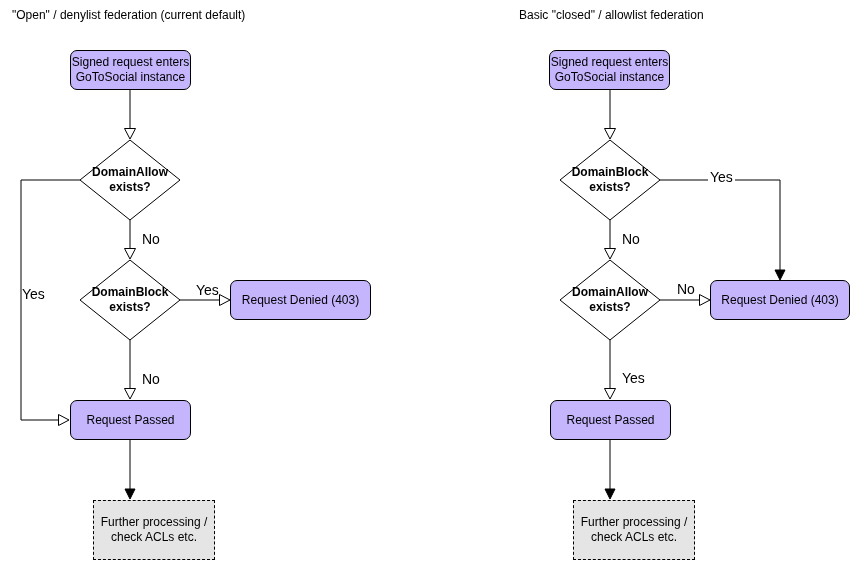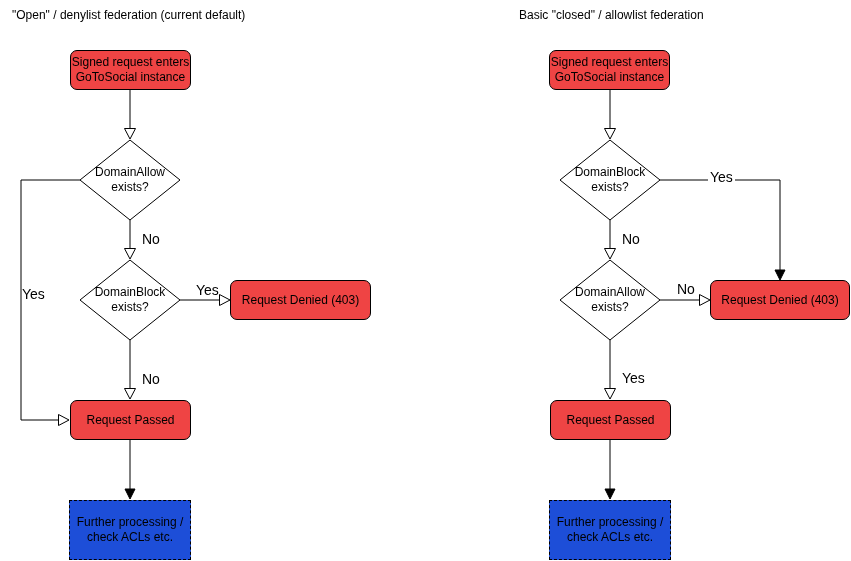--- a/index.html
+++ b/index.html
@@ -24,29 +24,30 @@
     box-sizing: border-box;
     display: flex;
     align-items: center;
     justify-content: center;
     text-align: center;
     font-size: 12px;
     line-height: 15px;
     white-space: pre-line;
   }
   .rect {
-    background: #ef4444;
+    background: #c4b5fd;
     border: 1px solid #000000;
     border-radius: 7px;
   }
   .dashed {
-    background: #1d4ed8;
+    background: #e5e5e5;
     border: 1px dashed #000000;
+    margin-left: 24px;
   }
-  .diamond-label { pointer-events: none; }
+  .diamond-label { pointer-events: none; font-weight: bold; }
   .edge-label {
     position: absolute;
     font-size: 14px;
     line-height: 13px;
     white-space: nowrap;
   }
   .on-line { background: #ffffff; padding: 0 2px; }
 </style>
 </head>
 <body>

